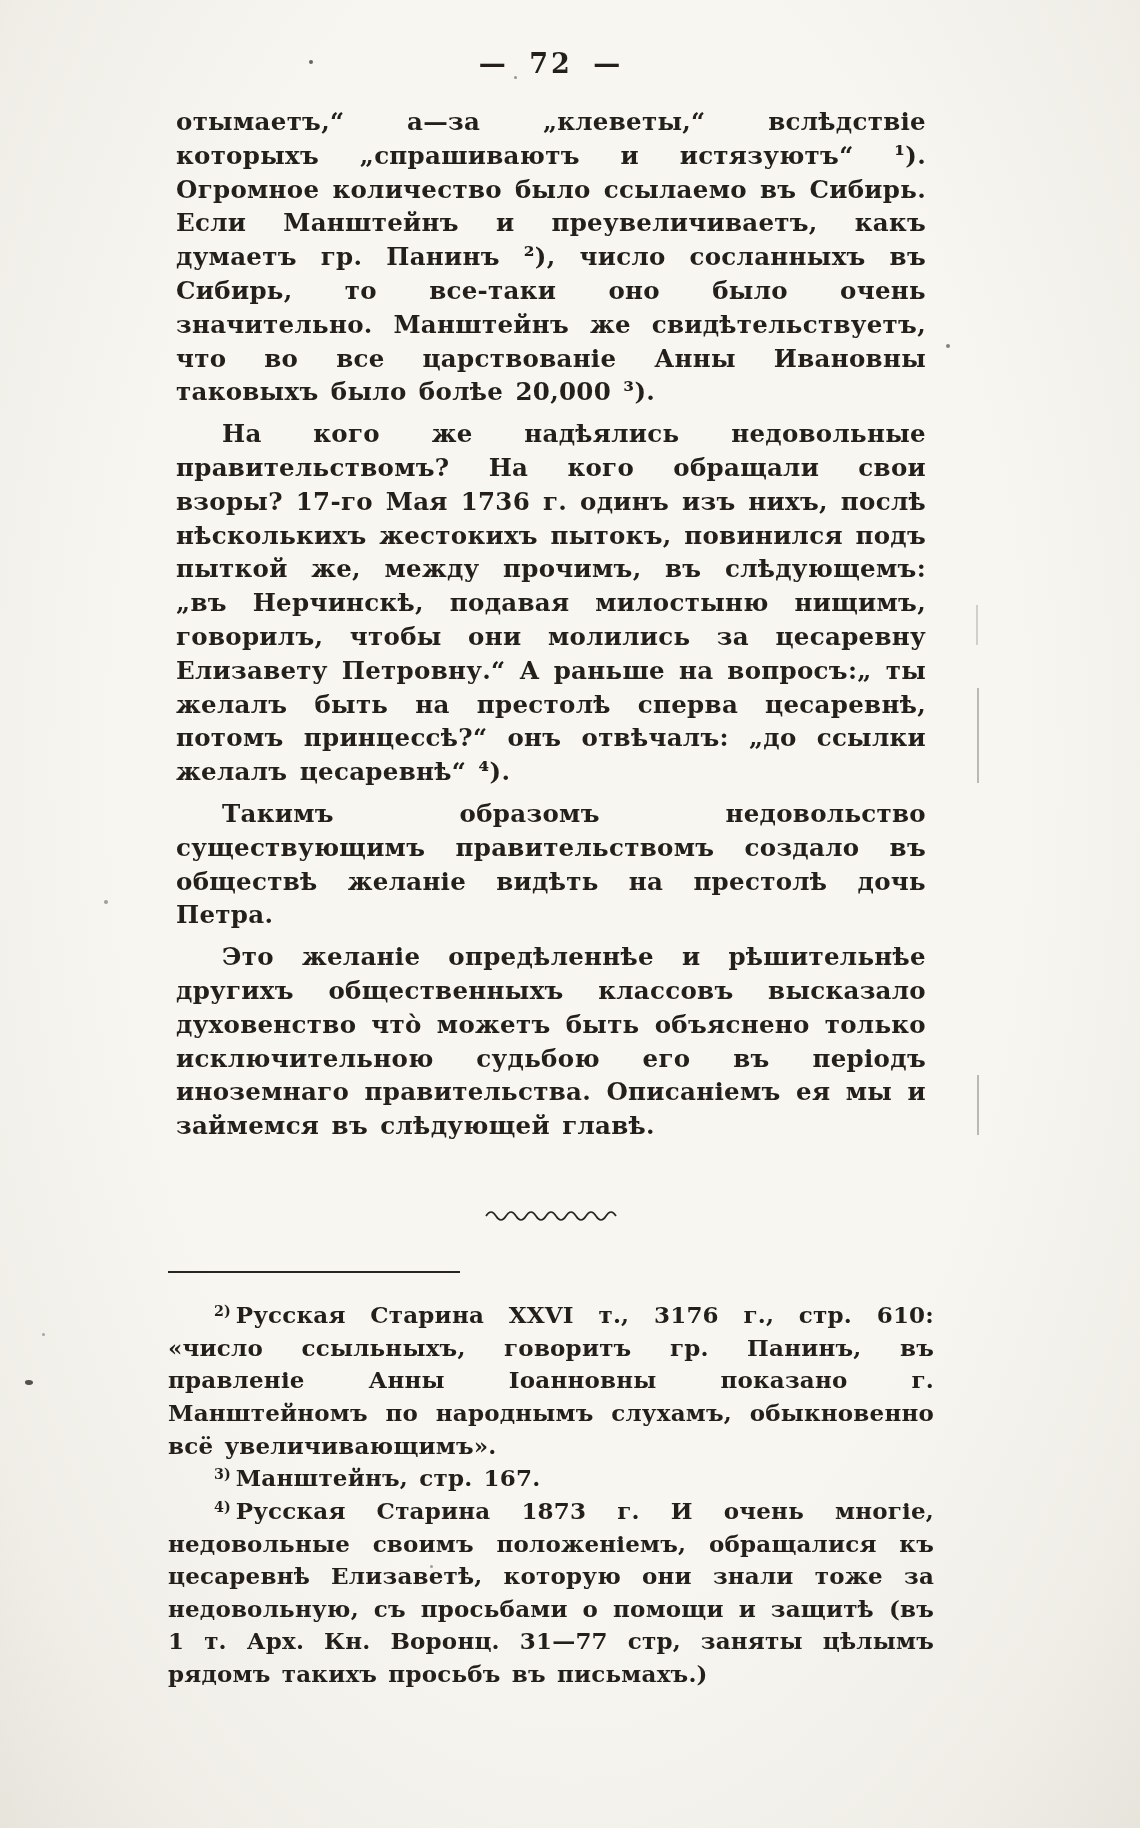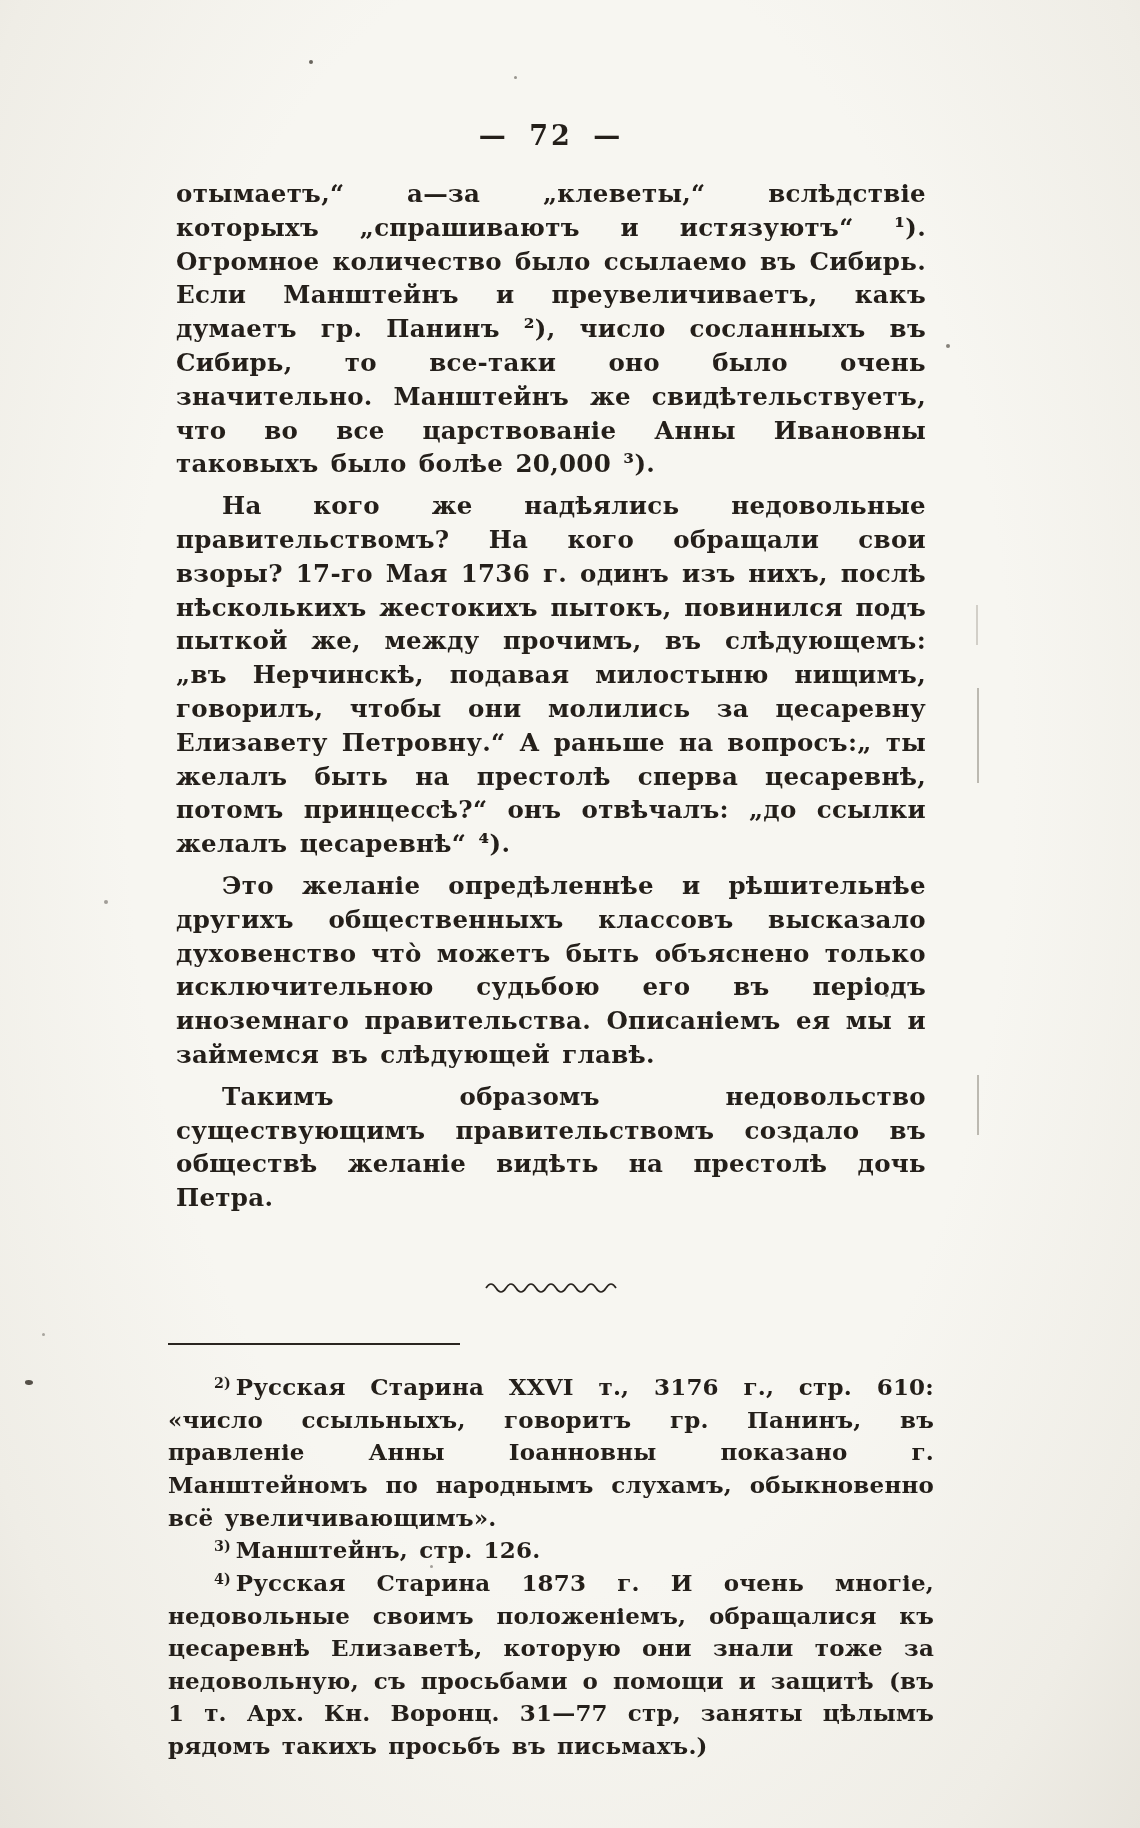--- a/index.html
+++ b/index.html
@@ -13,21 +13,21 @@
   }
   .page {
     position: relative;
     width: 1140px;
     height: 1828px;
     overflow: hidden;
     color: #241f1a;
     background: radial-gradient(ellipse at 50% 42%, #f7f6f1 55%, #efede6 85%, #e7e4dc 100%);
   }
   .page-number {
-    padding-top: 120px;
+    padding-top: 48px;
     width: 766px;
     margin-left: 168px;
     text-align: center;
     font-size: 27px;
     font-weight: bold;
     letter-spacing: 3px;
     word-spacing: 8px;
   }
   .text-block {
     width: 766px;
@@ -108,40 +108,40 @@
 </head>
 <body>
 
 <div class="page">
 
   <div class="page-number">— 72 —</div>
 
   <div class="text-block">
     <p class="para no-indent">отымаетъ,“ а—за „клеветы,“ вслѣдствіе которыхъ „спрашиваютъ и истязуютъ“ ¹). Огромное количество было ссылаемо въ Сибирь. Если Манштейнъ и преувеличиваетъ, какъ думаетъ гр. Панинъ ²), число сосланныхъ въ Сибирь, то все-таки оно было очень значительно. Манштейнъ же свидѣтельствуетъ, что во все царствованіе Анны Ивановны таковыхъ было болѣе 20,000 ³).</p>
     <p class="para">На кого же надѣялись недовольные правительствомъ? На кого обращали свои взоры? 17-го Мая 1736 г. одинъ изъ нихъ, послѣ нѣсколькихъ жестокихъ пытокъ, повинился подъ пыткой же, между прочимъ, въ слѣдующемъ: „въ Нерчинскѣ, подавая милостыню нищимъ, говорилъ, чтобы они молились за цесаревну Елизавету Петровну.“ А раньше на вопросъ:„ ты желалъ быть на престолѣ сперва цесаревнѣ, потомъ принцессѣ?“ онъ отвѣчалъ: „до ссылки желалъ цесаревнѣ“ ⁴).</p>
+    <p class="para">Такимъ образомъ недовольство существующимъ правительствомъ создало въ обществѣ желаніе видѣть на престолѣ дочь Петра.</p>
     <p class="para">Это желаніе опредѣленнѣе и рѣшительнѣе другихъ общественныхъ классовъ высказало духовенство что̀ можетъ быть объяснено только исключительною судьбою его въ періодъ иноземнаго правительства. Описаніемъ ея мы и займемся въ слѣдующей главѣ.</p>
-    <p class="para">Такимъ образомъ недовольство существующимъ правительствомъ создало въ обществѣ желаніе видѣть на престолѣ дочь Петра.</p>
   </div>
 
   <div class="ornament-row">
     <svg width="136" height="16" viewBox="0 0 136 16" aria-hidden="true">
       <path d="M3 9 q 5 -8 10 0 t 10 0 t 10 0 t 10 0 t 10 0 t 10 0 t 10 0 t 10 0 t 10 0 t 10 0 t 10 0 t 10 0 t 10 0" fill="none" stroke="#2a2520" stroke-width="1.7"></path>
     </svg>
   </div>
 
   <div class="footnote-block">
     <div class="footnote-rule"></div>
 
 
     <p class="footnote">
       <span class="fn-marker">2)</span><span>Русская Старина XXVI т., 3176 г., стр. 610: «число ссыльныхъ, говоритъ гр. Панинъ, въ правленіе Анны Іоанновны показано г. Манштейномъ по народнымъ слухамъ, обыкновенно всё увеличивающимъ».</span>
     </p>
 
     <p class="footnote">
-      <span class="fn-marker">3)</span><span>Манштейнъ, стр. 126.</span>
+      <span class="fn-marker">3)</span><span>Манштейнъ, стр. 167.</span>
     </p>
 
     <p class="footnote">
       <span class="fn-marker">4)</span><span>Русская Старина 1873 г. И очень многіе, недовольные своимъ положеніемъ, обращалися къ цесаревнѣ Елизаветѣ, которую они знали тоже за недовольную, съ просьбами о помощи и защитѣ (въ 1 т. Арх. Кн. Воронц. 31—77 стр, заняты цѣлымъ рядомъ такихъ просьбъ въ письмахъ.)</span>
     </p>
   </div>
 
   <div class="speck s1"></div>
   <div class="speck s2"></div>
   <div class="speck s3"></div>

